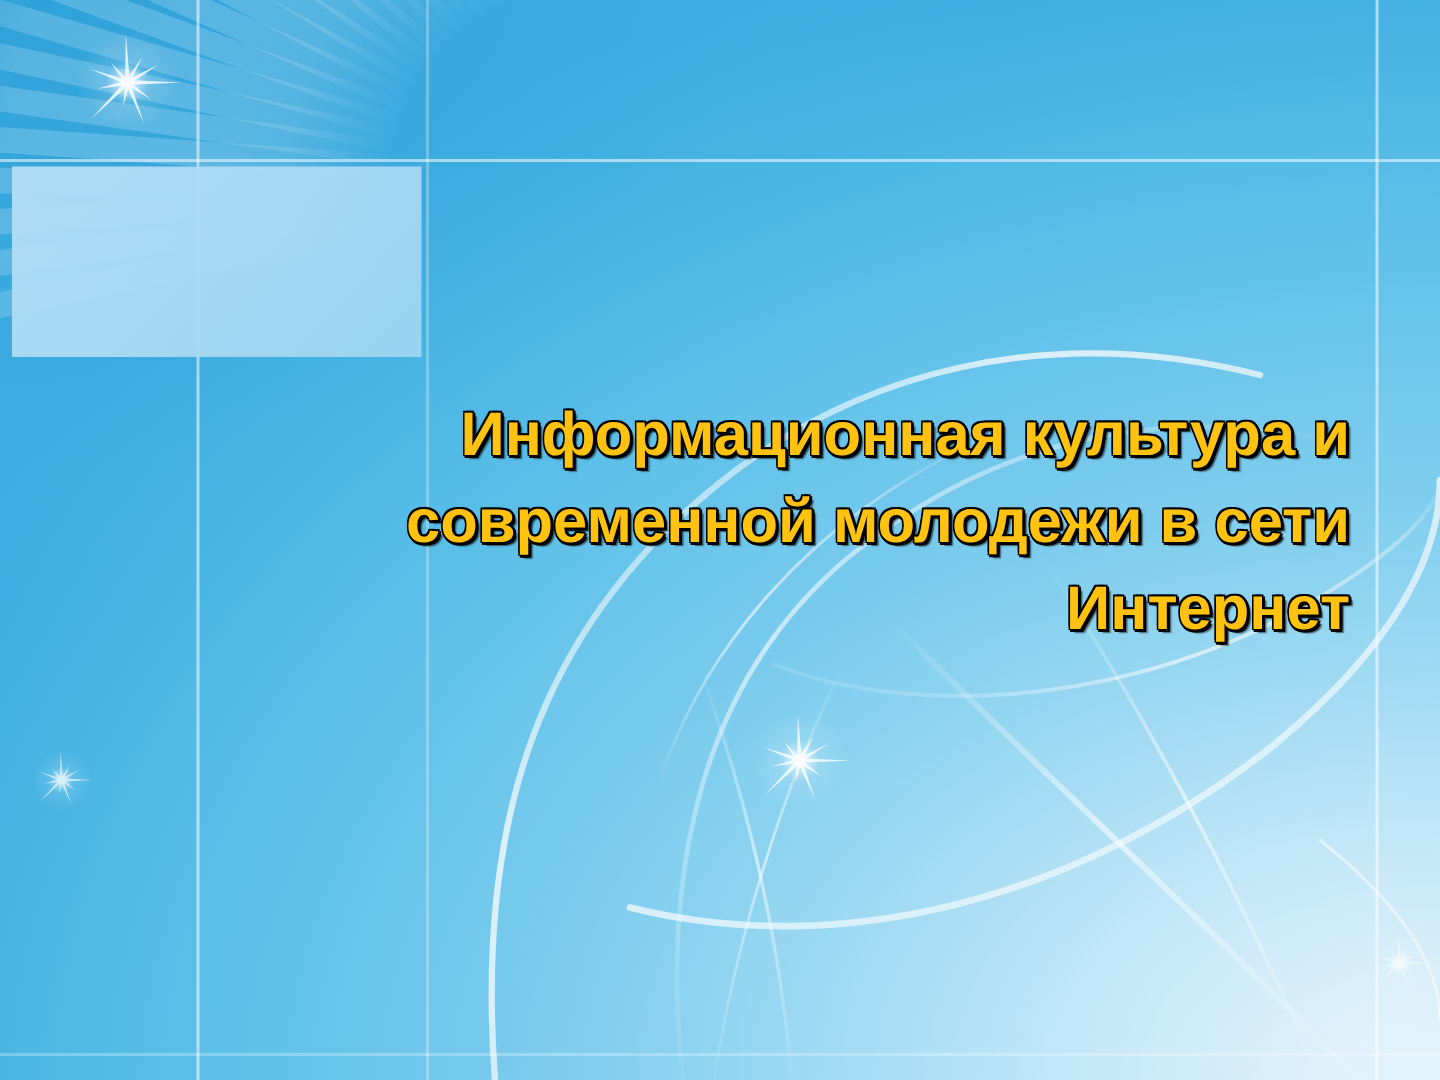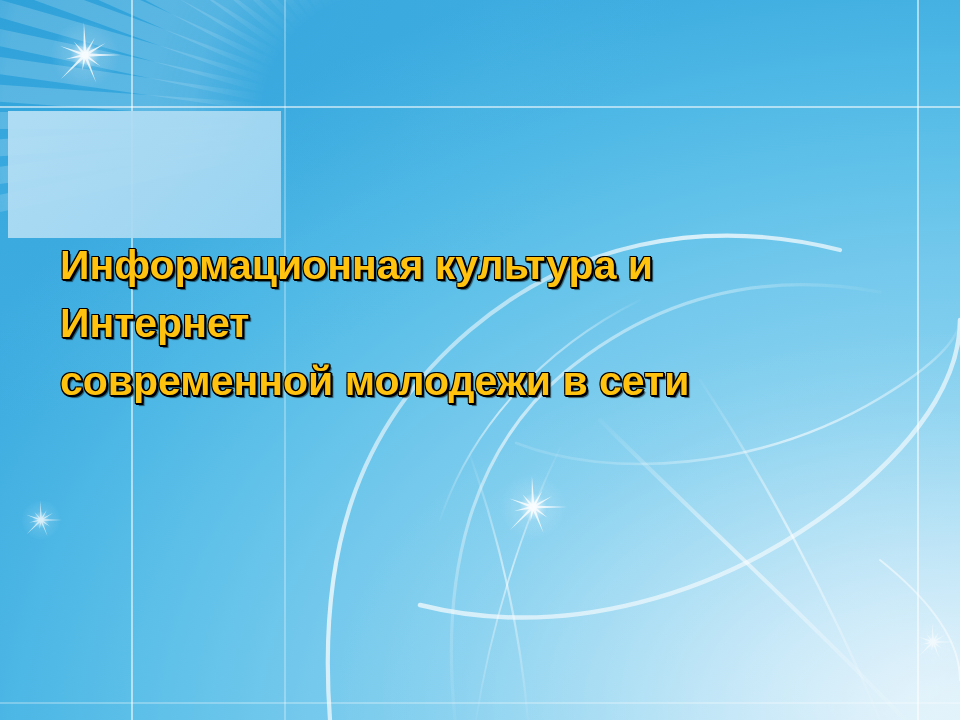--- a/index.html
+++ b/index.html
@@ -119,23 +119,23 @@
     pointer-events: none;
   }
 
   
   .sparkle { position: absolute; pointer-events: none; }
 
   
   .title-block {
     position: absolute;
     left: 60px;
-    top: 236px;
+    top: 260px;
     width: 840px;
-    text-align: left;
+    text-align: right;
   }
   .title-line {
     font-family: "Liberation Sans", sans-serif;
     font-weight: bold;
     font-size: 41px;
     line-height: 58px;
     color: #FFC20E;
     letter-spacing: 0px;
     white-space: nowrap;
     text-shadow:
@@ -328,17 +328,17 @@
             <path d="M 52.0987207367401 49.926711056924745 L 48.53422113849493 8.025585265197982 L 47.9012792632599 50.073288943075255 Z" fill="#ffffff" fill-opacity="0.85"></path>
             <path d="M 51.81865334794732 51.05 L 62.5 28.349364905389034 L 48.18134665205268 48.95 Z" fill="#ffffff" fill-opacity="0.85"></path>
             <path d="M 51.050000000000004 51.81865334794732 L 75.98076211353316 34.999999999999986 L 48.949999999999996 48.18134665205268 Z" fill="#ffffff" fill-opacity="0.85"></path>
           </g>
           <circle cx="50" cy="50" r="4.2" fill="#ffffff"></circle>
         </svg></div>
     </div>
 
   <div class="title-block">
     <div class="title-line">Информационная культура и</div>
+    <div class="title-line">современной молодежи в сети</div>
     <div class="title-line">Интернет</div>
-    <div class="title-line">современной молодежи в сети</div>
   </div>
 
 </div>
 
 </body></html>

